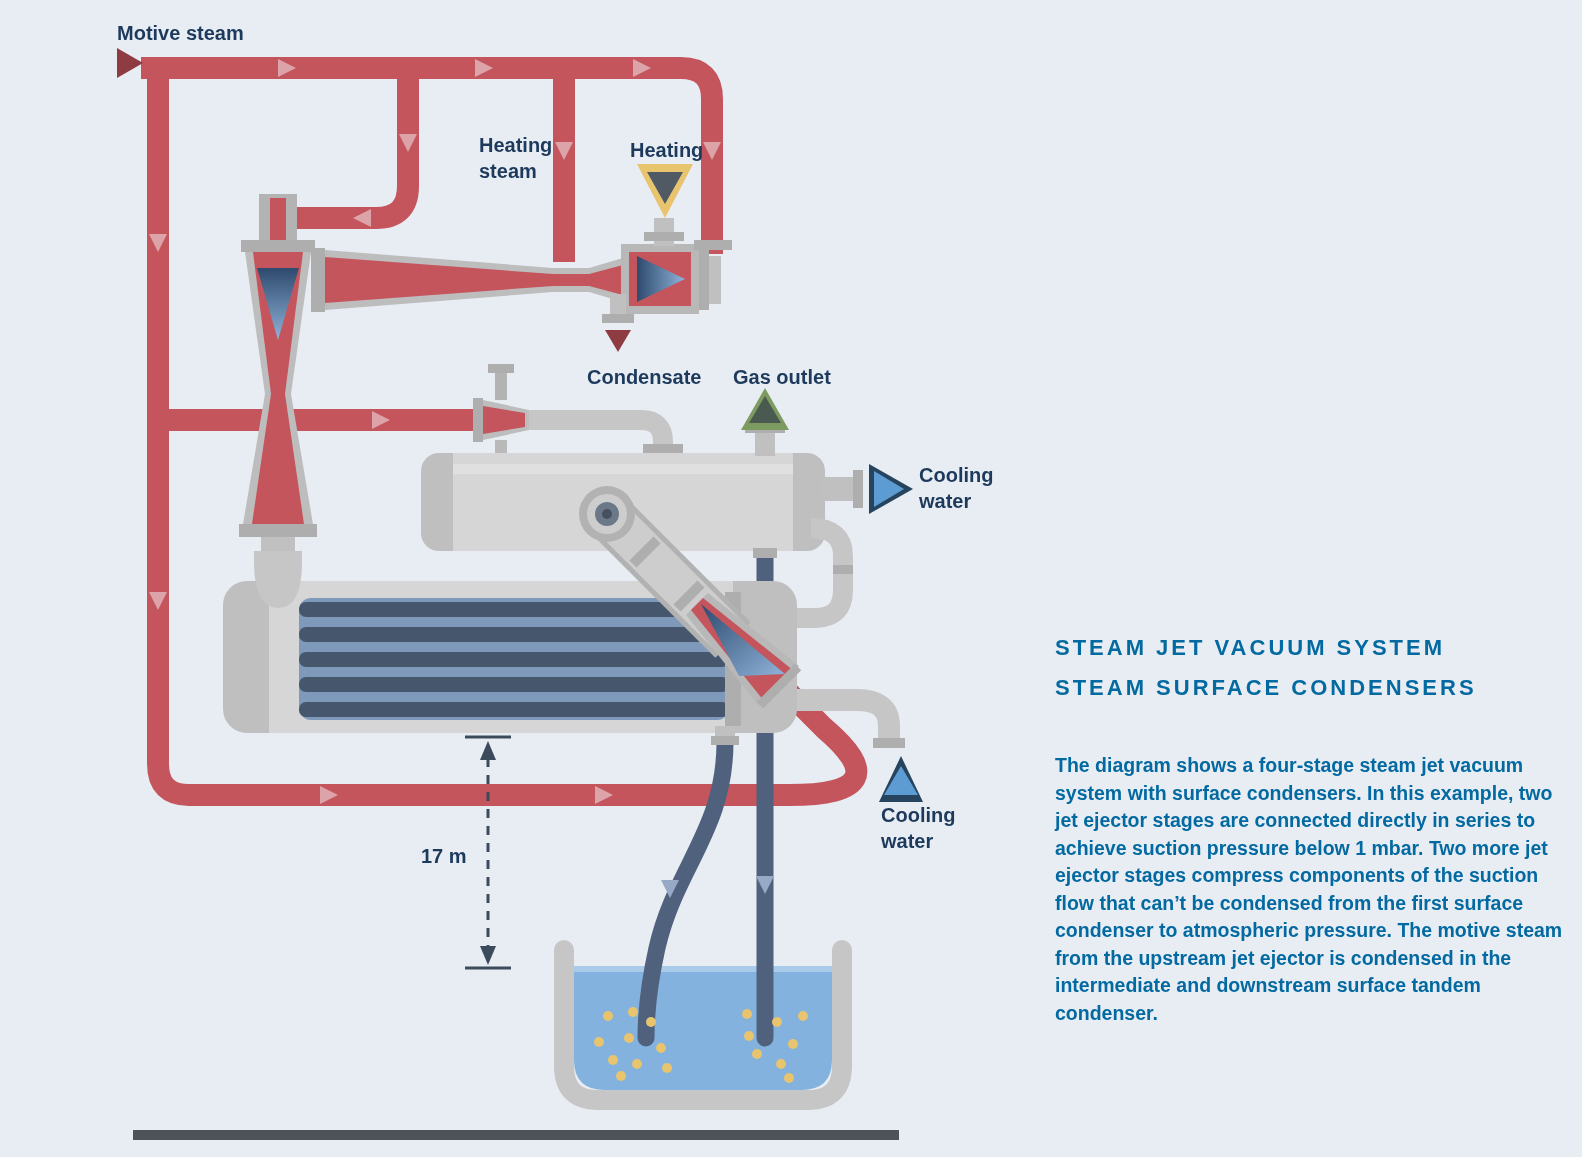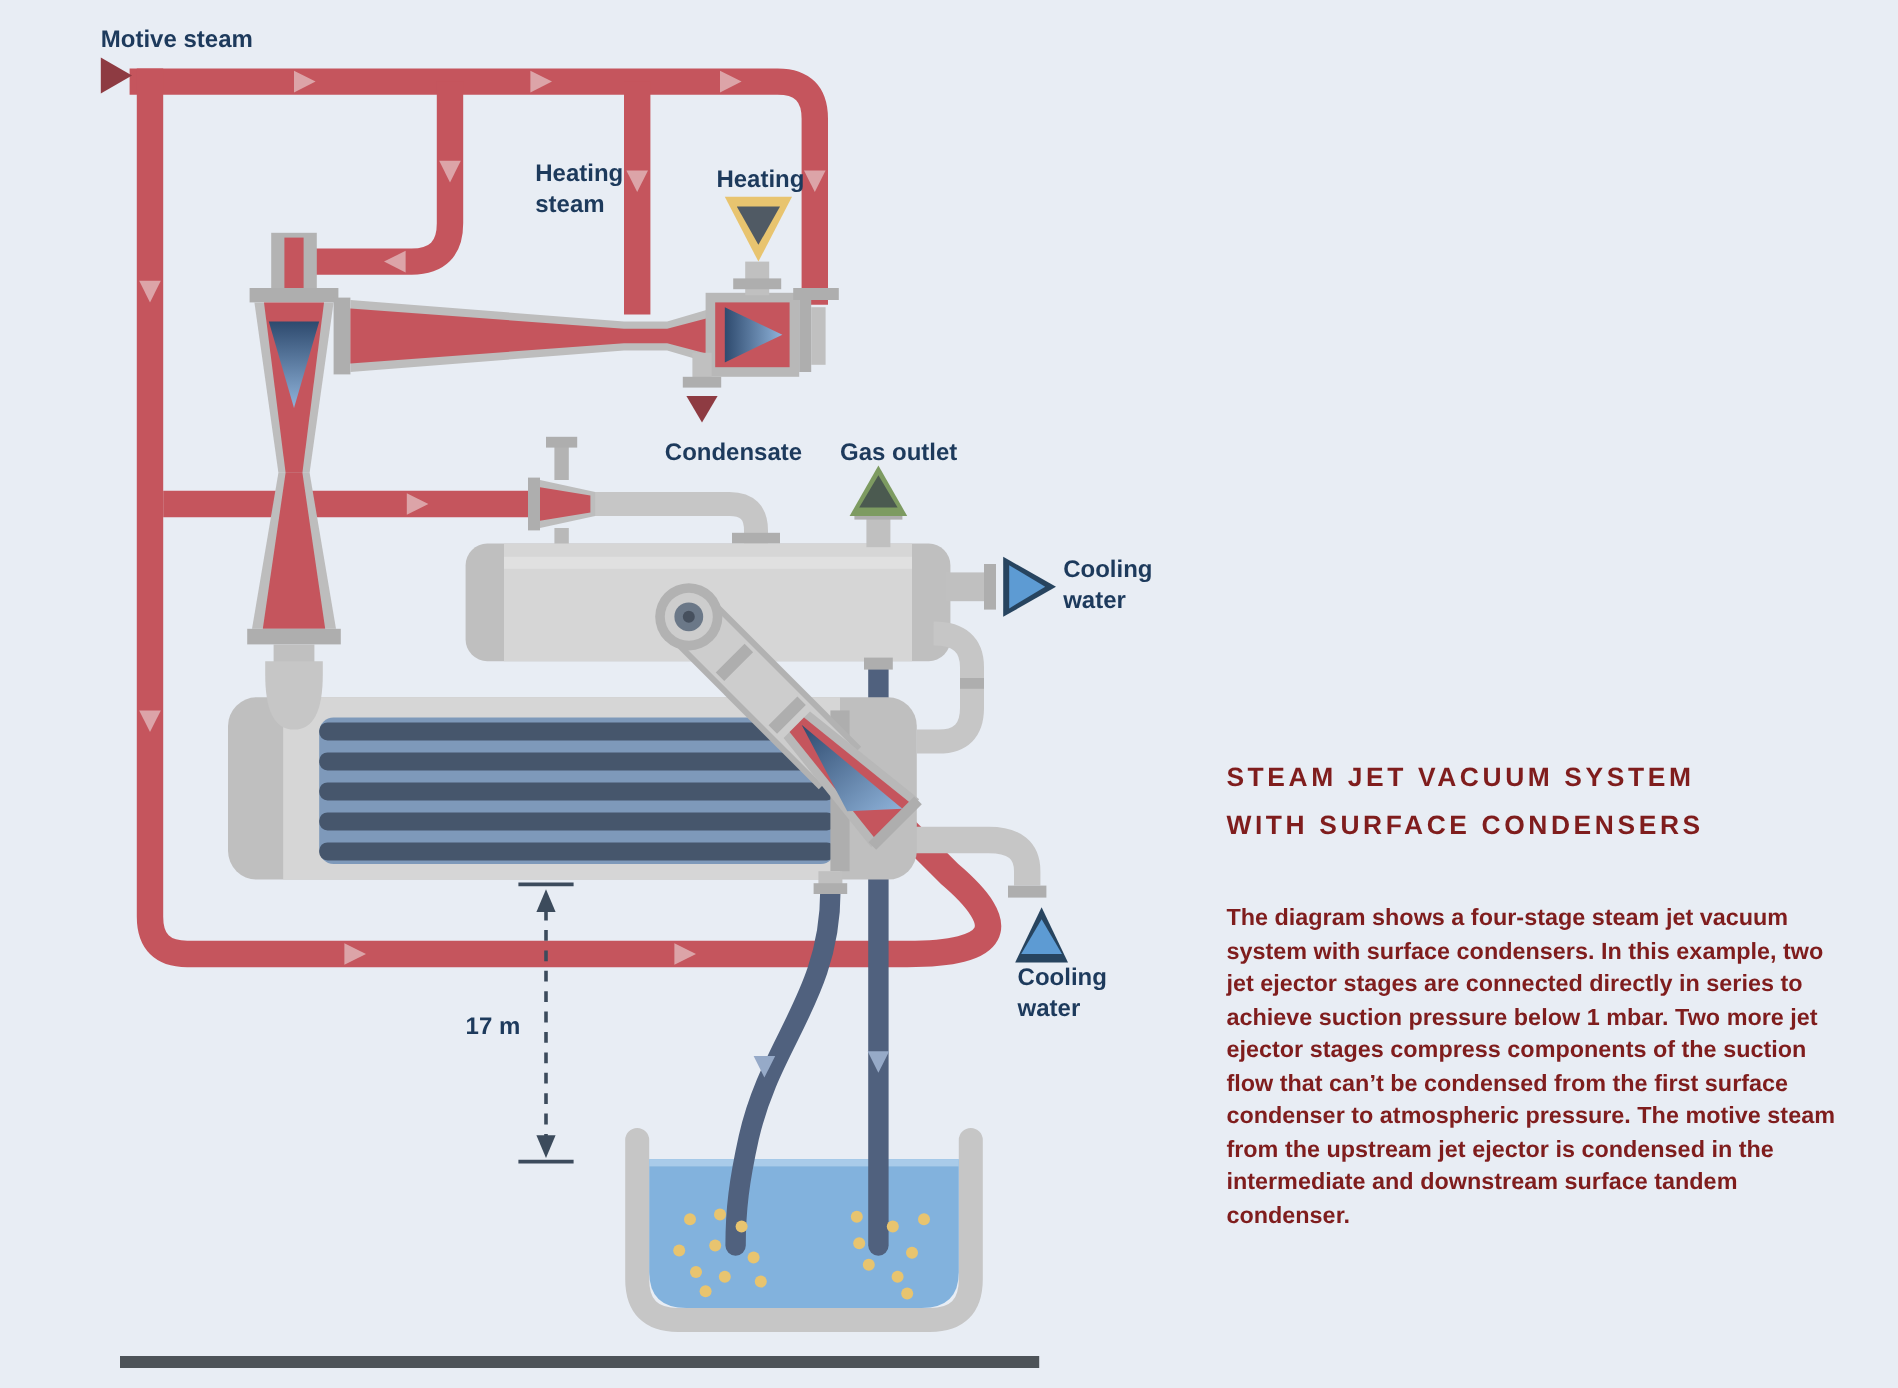--- a/index.html
+++ b/index.html
@@ -2,28 +2,28 @@
 <html><head>
 <meta charset="utf-8">
 <style>
   html,body{margin:0;padding:0;}
   body{
     width:1582px;height:1157px;
     background:#e8edf4;
     font-family:"Liberation Sans",sans-serif;
     position:relative;overflow:hidden;
   }
-  .stage{position:absolute;inset:0;}
+  .stage{position:absolute;inset:0;margin-left:33px;}
   .stage svg{position:absolute;left:0;top:0;}
   .lbl{
     position:absolute;
     font-weight:700;font-size:20px;line-height:26px;
     color:#1d3a5c;white-space:pre-line;
   }
-  .panel{position:absolute;left:1022px;top:628px;width:512px;color:#7f1d1d;}
+  .panel{position:absolute;left:1022px;top:628px;width:512px;color:#0369a1;}
   .panel .title{
     font-size:22px;font-weight:700;letter-spacing:3px;line-height:40px;
   }
   .panel .desc{
     margin:44px 0 0 0;
     font-size:19.5px;font-weight:700;line-height:27.5px;
   }
 </style>
 </head>
 <body>
@@ -233,17 +233,17 @@
 <div class="lbl" style="left:554px;top:364px">Condensate</div>
 <div class="lbl" style="left:700px;top:364px">Gas outlet</div>
 <div class="lbl" style="left:886px;top:462px">Cooling
 water</div>
 <div class="lbl" style="left:848px;top:802px">Cooling
 water</div>
 <div class="lbl" style="left:388px;top:843px">17 m</div>
 
 <div class="panel">
   <div class="title">STEAM JET VACUUM SYSTEM</div>
-  <div class="title">WITH SURFACE CONDENSERS</div>
+  <div class="title">STEAM SURFACE CONDENSERS</div>
   <p class="desc">The diagram shows a four-stage steam jet vacuum system with surface condensers. In this example, two jet ejector stages are connected directly in series to achieve suction pressure below 1 mbar. Two more jet ejector stages compress components of the suction flow that can’t be condensed from the first surface condenser to atmospheric pressure. The motive steam from the upstream jet ejector is condensed in the intermediate and downstream surface tandem condenser.</p>
 </div>
 
 </div>
 
 </body></html>

